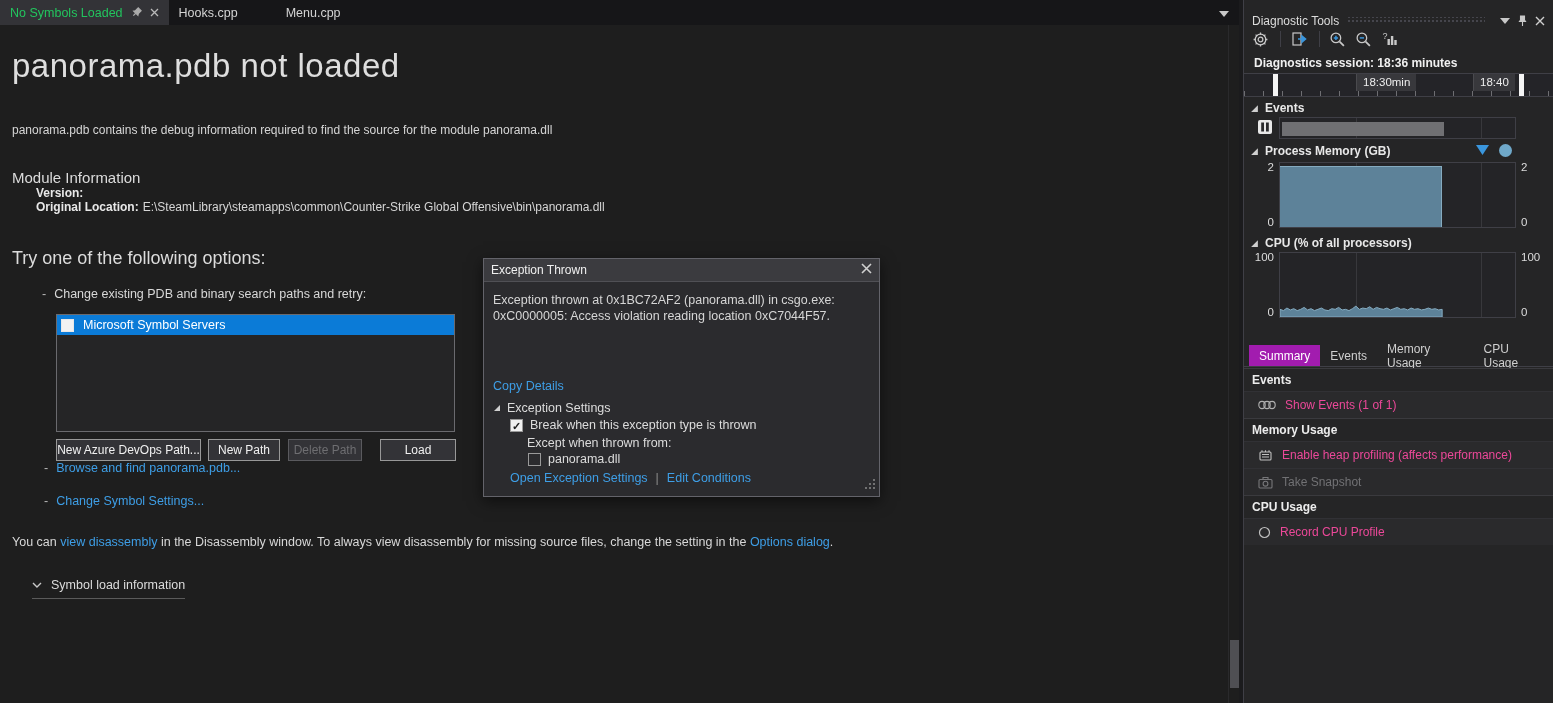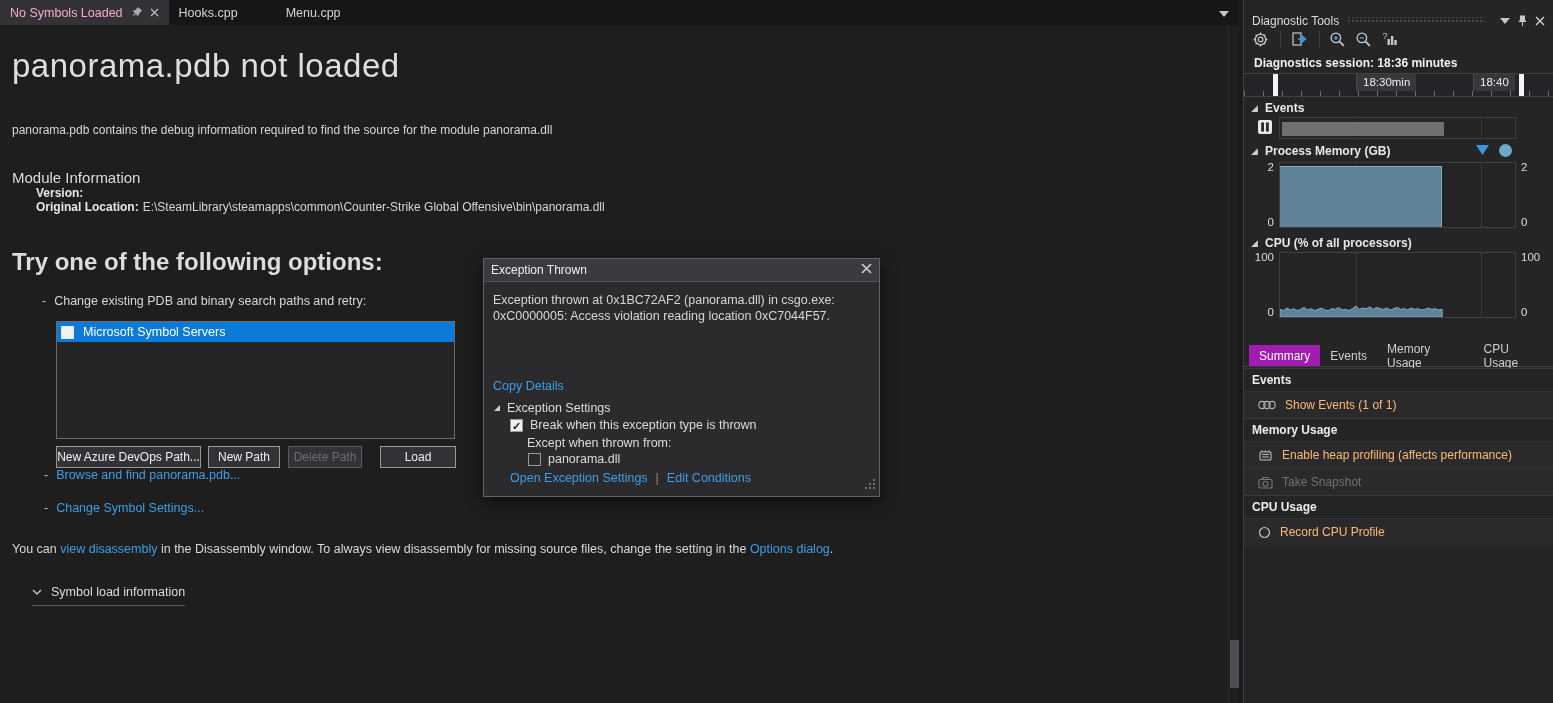--- a/index.html
+++ b/index.html
@@ -6,34 +6,34 @@
   html,body { background:#111; }
   .app {
     position:relative; width:1553px; height:703px; overflow:hidden;
     background:#1e1e1e; font-family:"Liberation Sans", sans-serif;
     color:#d8d8d8; font-size:12px;
   }
 
   
   .tabbar { position:absolute; left:0; top:0; width:1243px; height:25px; background:#161618; display:flex; align-items:stretch; }
   .tab { display:flex; align-items:center; padding:0 10px; color:#d4d4d4; font-size:12.5px; cursor:default; }
-  .tab.active { background:#333337; color:#f9a8d4; }
+  .tab.active { background:#333337; color:#22c55e; }
   .tab .tico { display:inline-flex; margin-left:8px; opacity:.9; }
   .tab-overflow { position:absolute; right:14px; top:6px; }
 
   
   .doc { position:absolute; left:0; top:25px; width:1228px; bottom:0; background:#1e1e1e; padding-left:12px; overflow:hidden; }
   .doc-title { margin-top:22px; font-size:33px; font-weight:400; color:#dedede; letter-spacing:.5px; }
   .doc-sub { margin-top:38px; font-size:12px; color:#d6d6d6; }
   .h2 { margin-top:32px; font-size:15px; font-weight:400; color:#dcdcdc; }
   .modrow { margin-left:24px; font-size:12px; }
   .modrow.first { margin-top:0; }
   .modrow b { color:#e8e8e8; }
   .modrow .val { color:#d6d6d6; margin-left:4px; }
-  .h2b { margin-top:34px; font-size:24px; font-weight:700; color:#dcdcdc; }
+  .h2b { margin-top:34px; font-size:18px; font-weight:400; color:#dcdcdc; }
   .optline { margin-top:18px; margin-left:30px; font-size:12.5px; color:#d8d8d8; }
   .dash { color:#b8b8b8; margin-right:8px; }
   .listbox { margin-top:13px; margin-left:44px; width:399px; height:118px; background:#252526; border:1px solid #6a6a6e; }
   .listrow { height:20px; display:flex; align-items:center; background:#0b7bd7; color:#ffffff; padding-left:4px; font-size:12.5px; }
   .cb { width:13px; height:13px; background:#f2f2f2; border:1px solid #888; display:inline-block; flex:0 0 auto; }
   .listrow .cb { margin-right:9px; border-color:#e8e8e8; }
   .btnrow { margin-top:7px; margin-left:44px; display:flex; }
   .btn { height:22px; background:#333337; border:1px solid #989898; color:#f0f0f0; font-size:12px; display:flex; align-items:center; justify-content:center; cursor:default; }
   .btn.azure { width:145px; margin-right:7px; }
   .btn.newpath { width:72px; margin-right:8px; }
@@ -100,21 +100,21 @@
   .cpu-plot svg { position:absolute; left:0; top:0; width:100%; height:100%; }
   .axl { position:absolute; left:2px; width:28px; text-align:right; font-size:11.5px; color:#dcdcdc; }
   .axr { position:absolute; left:277px; font-size:11.5px; color:#dcdcdc; }
   .mem-icons { position:absolute; top:144px; }
   .blue-circle { width:13px; height:13px; border-radius:50%; background:#6fa8c9; }
   .diag-tabs { position:absolute; left:0; right:0; top:345px; height:22px; display:flex; border-bottom:1px solid #3f3f46; padding-left:5px; }
   .dtab { padding:0 10px; font-size:12px; color:#cfcfcf; display:flex; align-items:center; }
   .dtab.active { background:#a21caf; color:#ffffff; }
   .sumlist { position:absolute; left:0; right:0; top:368px; }
   .sum-head { height:23px; line-height:23px; padding-left:8px; font-size:12px; font-weight:bold; color:#ececec; border-top:1px solid #3a3a3e; background:#252526; }
-  .sum-row { height:27px; display:flex; align-items:center; padding-left:14px; font-size:12px; color:#fdba74; border-top:1px solid #313135; background:#2a2a2c; }
+  .sum-row { height:27px; display:flex; align-items:center; padding-left:14px; font-size:12px; color:#ec4899; border-top:1px solid #313135; background:#2a2a2c; }
   .sum-row .rico { display:inline-flex; margin-right:9px; }
   .sum-row.disabled { color:#717174; }
 </style>
 </head>
 <body>
 
 <div class="app">
 
   <div class="tabbar">
     <div class="tab active">

